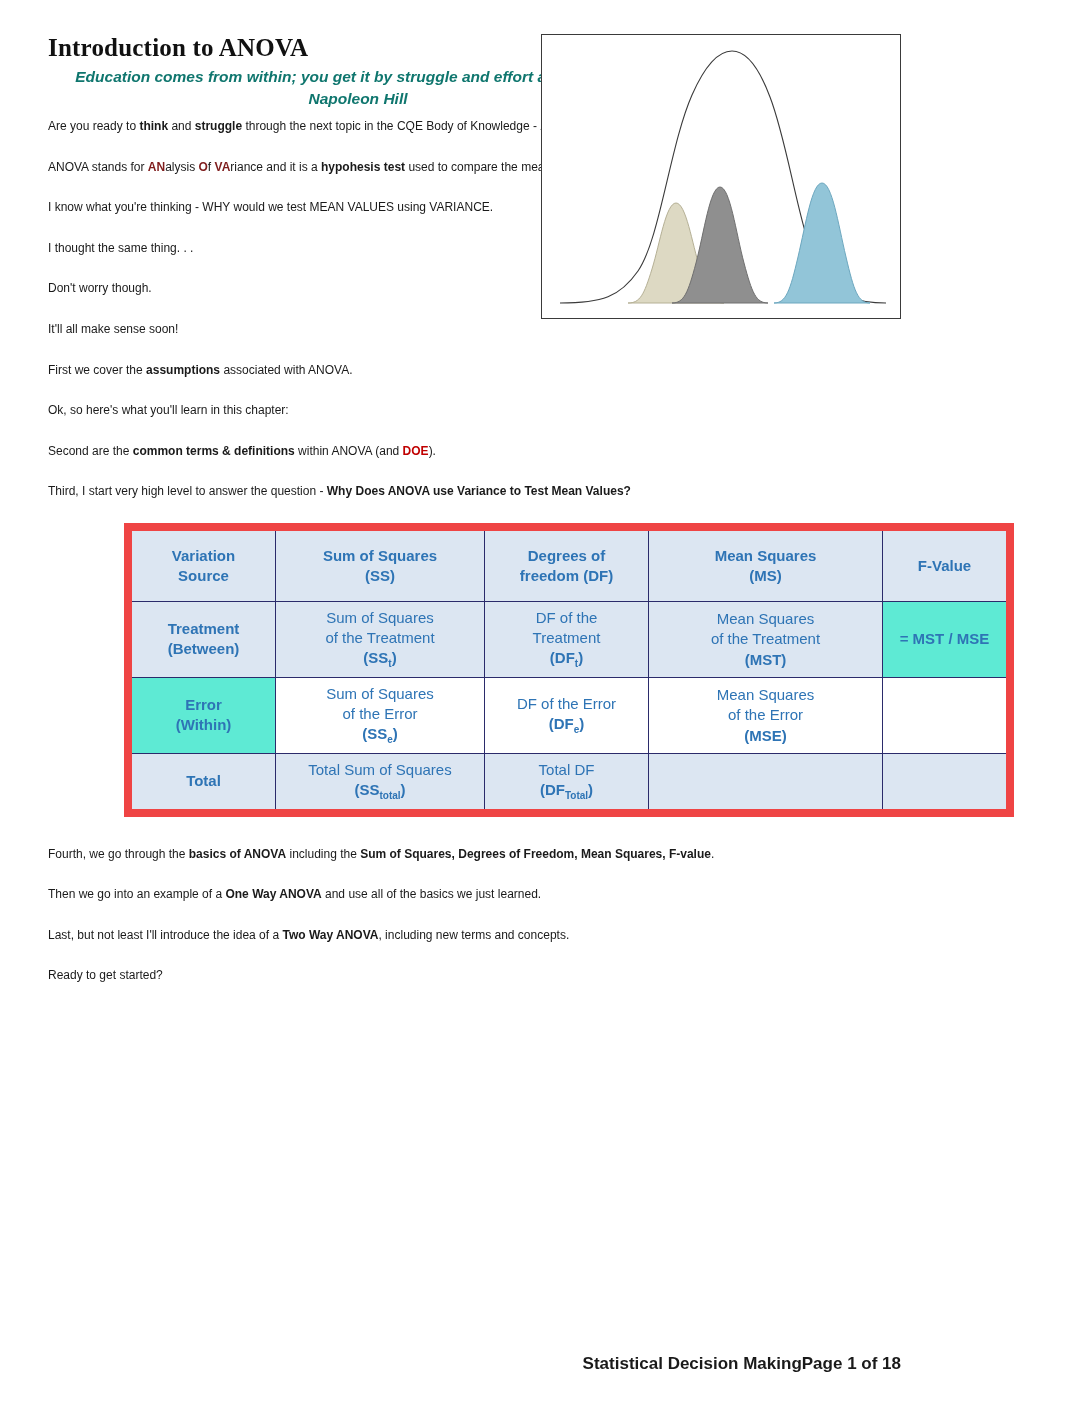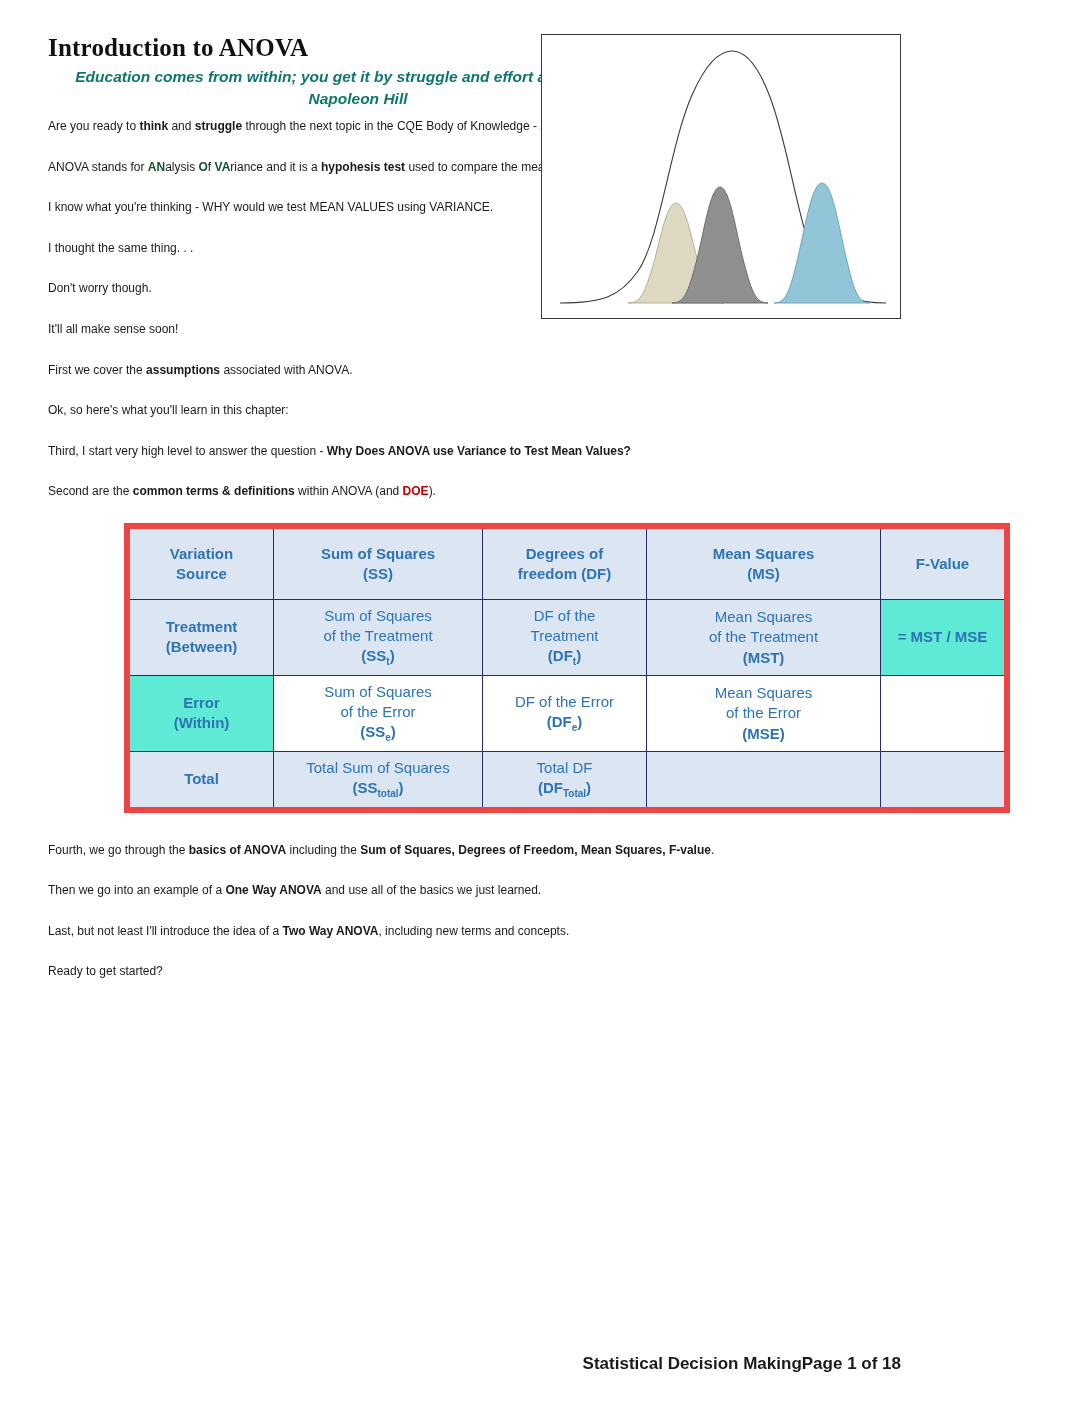--- a/index.html
+++ b/index.html
@@ -46,42 +46,42 @@
   }
   p.para {
     font-size: 12px;
     line-height: 1.55;
     margin: 0 0 22px 0;
     text-align: justify;
     color: #1a1a1a;
   }
   b, strong { font-weight: bold; }
   .red { color: #c00000; font-weight: bold; }
-  .blue { color: #14532d; font-weight: bold; }
+  .blue { color: #7f1d1d; font-weight: bold; }
   .curve-box {
     position: absolute;
     right: 48px;
     top: 34px;
     width: 360px;
     height: 285px;
     border: 1px solid #3a3a3a;
     background: #ffffff;
     box-sizing: border-box;
   }
   .curve-box svg { display: block; }
 
   
   .anova-wrap {
     margin: 12px 0 0 76px;
     width: 830px;
   }
   table.anova {
     border-collapse: collapse;
     width: 830px;
-    border: 6px solid #ef4444;
+    border: 8px solid #ef4444;
     table-layout: fixed;
   }
   table.anova td, table.anova th {
     border: 1px solid #2b2b6b;
     text-align: center;
     vertical-align: middle;
     font-size: 15px;
     color: #2e74b5;
     padding: 6px 4px;
     line-height: 1.35;
@@ -149,23 +149,23 @@
     <p class="para">I thought the same thing. . .</p>
 
     <p class="para">Don't worry though.</p>
 
     <p class="para">It'll all make sense soon!</p>
 
     <p class="para"><span>First we cover the </span><b>assumptions</b><span> associated with ANOVA.</span></p>
 
     <p class="para">Ok, so here's what you'll learn in this chapter:</p>
 
+    <p class="para"><span>Second are the </span><b>common terms &amp; definitions</b><span> within ANOVA (and </span><span class="red">DOE</span><span>).</span></p>
+
     <p class="para" style="width:880px;"><span>Third, I start very high level to answer the question - </span><b>Why Does ANOVA use Variance to Test Mean Values?</b></p>
-
-    <p class="para"><span>Second are the </span><b>common terms &amp; definitions</b><span> within ANOVA (and </span><span class="red">DOE</span><span>).</span></p>
 
   </div>
 
   <div class="anova-wrap">
     <table class="anova">
       <thead>
         <tr>
           <th style="width:135px">
             <div>Variation</div>
             <div>Source</div>

